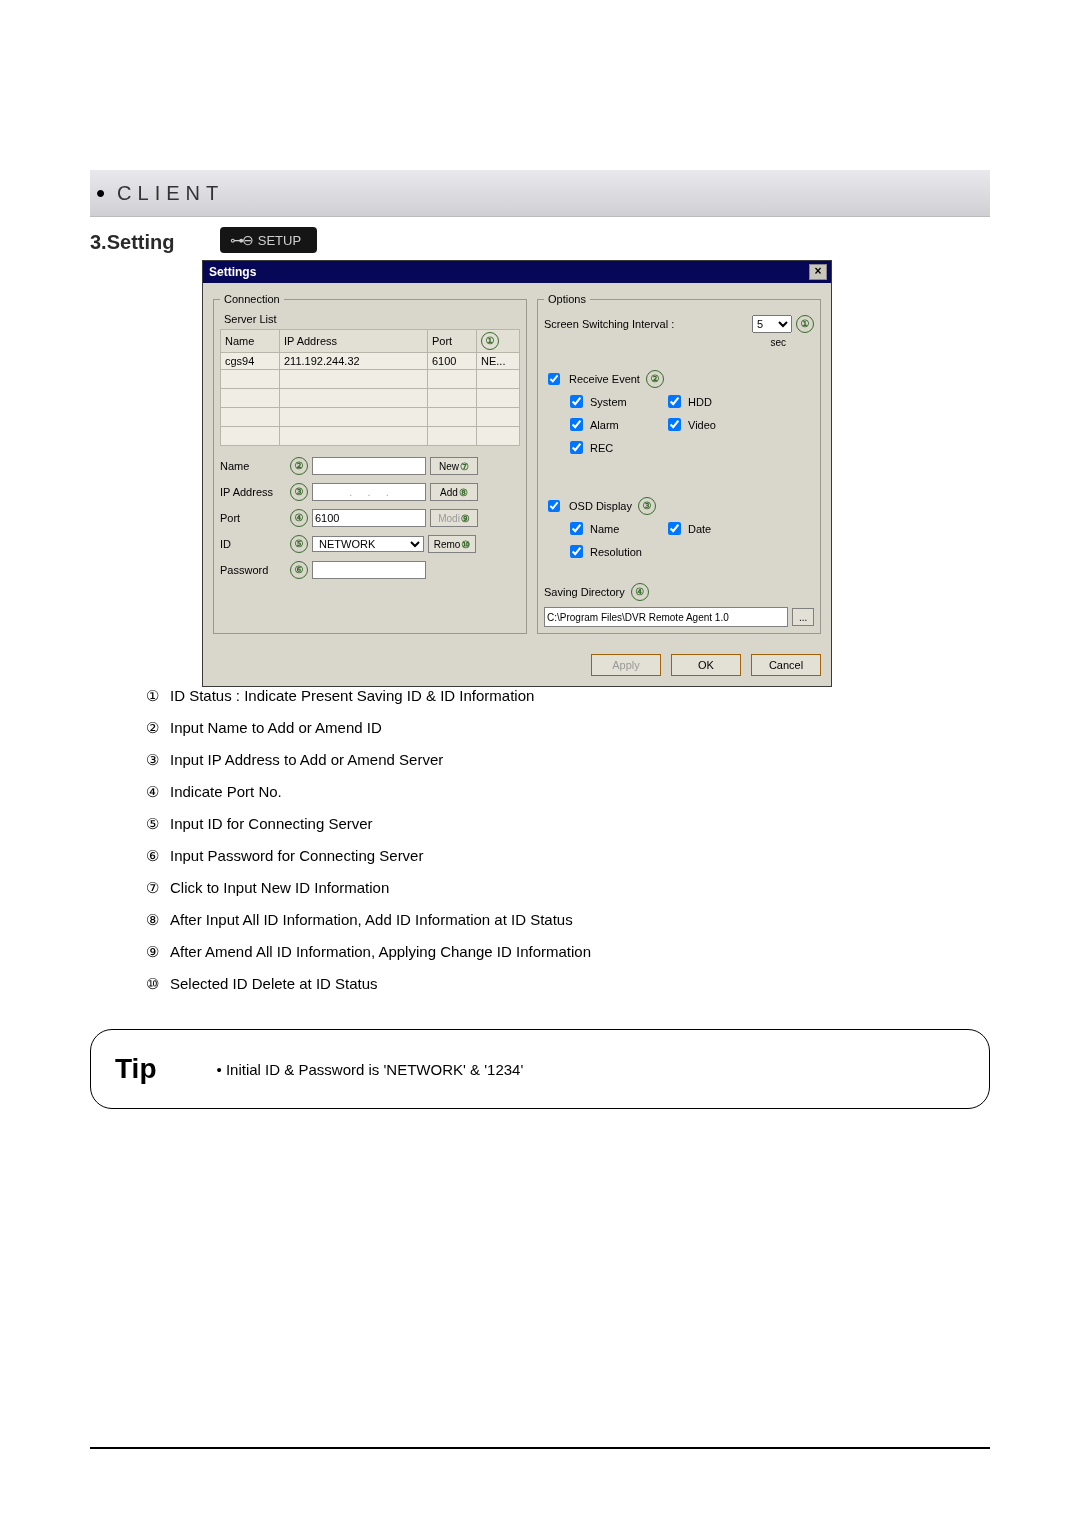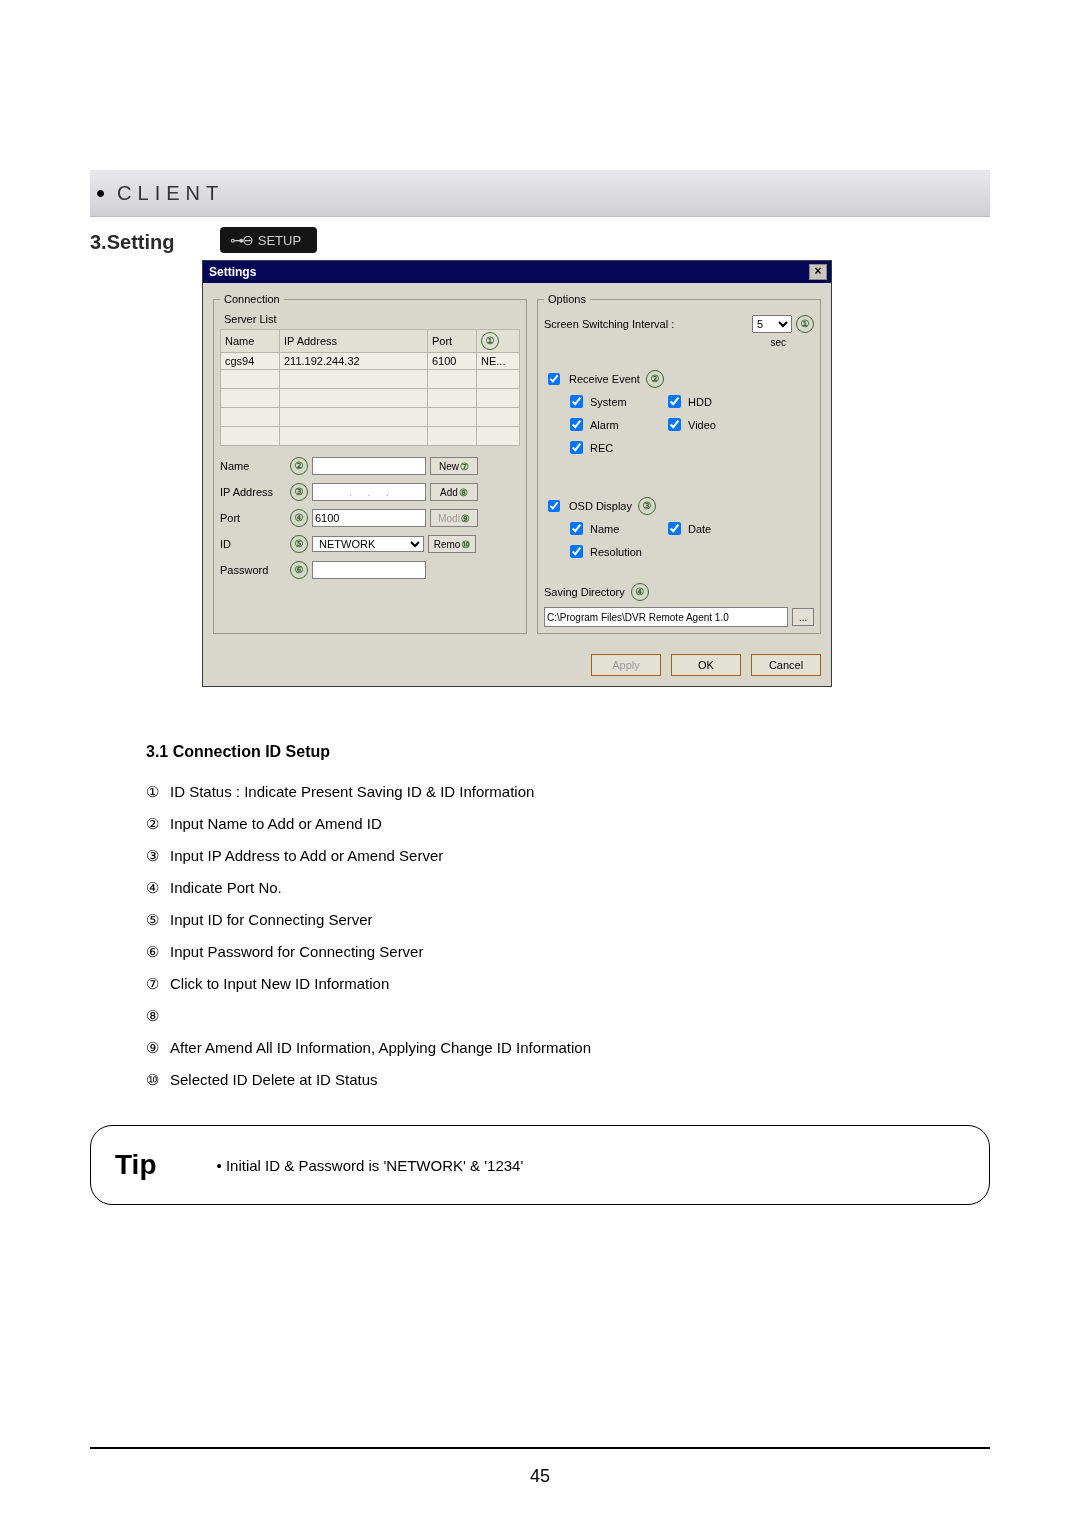--- a/index.html
+++ b/index.html
@@ -469,21 +469,20 @@
       </div>
 
       <div class="dialog-footer">
         <button disabled="">Apply</button>
         <button>OK</button>
         <button>Cancel</button>
       </div>
     </div>
   </div>
 
-  <div class="instr-title">3.1 Connection ID Setup</div>
   <ol class="instr" id="instr-list">
       <li>
         <span class="num">①</span>
         <span>ID Status : Indicate Present Saving ID &amp; ID Information</span>
       </li>
       <li>
         <span class="num">②</span>
         <span>Input Name to Add or Amend ID</span>
       </li>
       <li>
@@ -501,34 +500,34 @@
       <li>
         <span class="num">⑥</span>
         <span>Input Password for Connecting Server</span>
       </li>
       <li>
         <span class="num">⑦</span>
         <span>Click to Input New ID Information</span>
       </li>
       <li>
         <span class="num">⑧</span>
+        <span>After Input All ID Information, Add ID Information at ID Status</span>
       </li>
       <li>
         <span class="num">⑨</span>
         <span>After Amend All ID Information, Applying Change ID Information</span>
       </li>
       <li>
         <span class="num">⑩</span>
         <span>Selected ID Delete at ID Status</span>
       </li>
     </ol>
 
   <div class="tip-box">
     <div class="hdr">Tip</div>
     <div class="body">
       <span>•</span>
       <span>Initial ID &amp; Password is 'NETWORK' &amp; '1234'</span>
     </div>
   </div>
 
   <div class="hruler"></div>
-  <div class="page-number">45</div>
 </div>
 
 </body></html>

